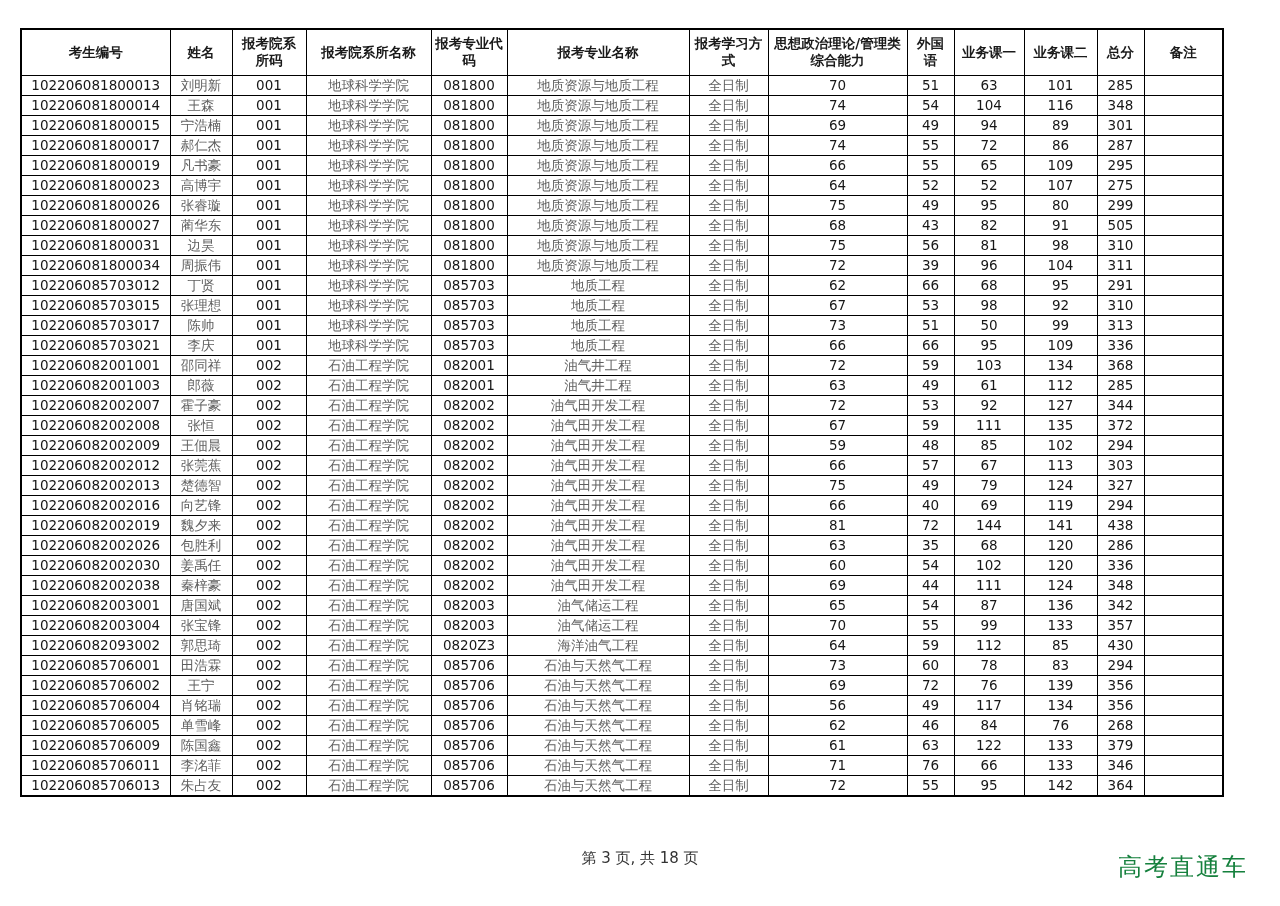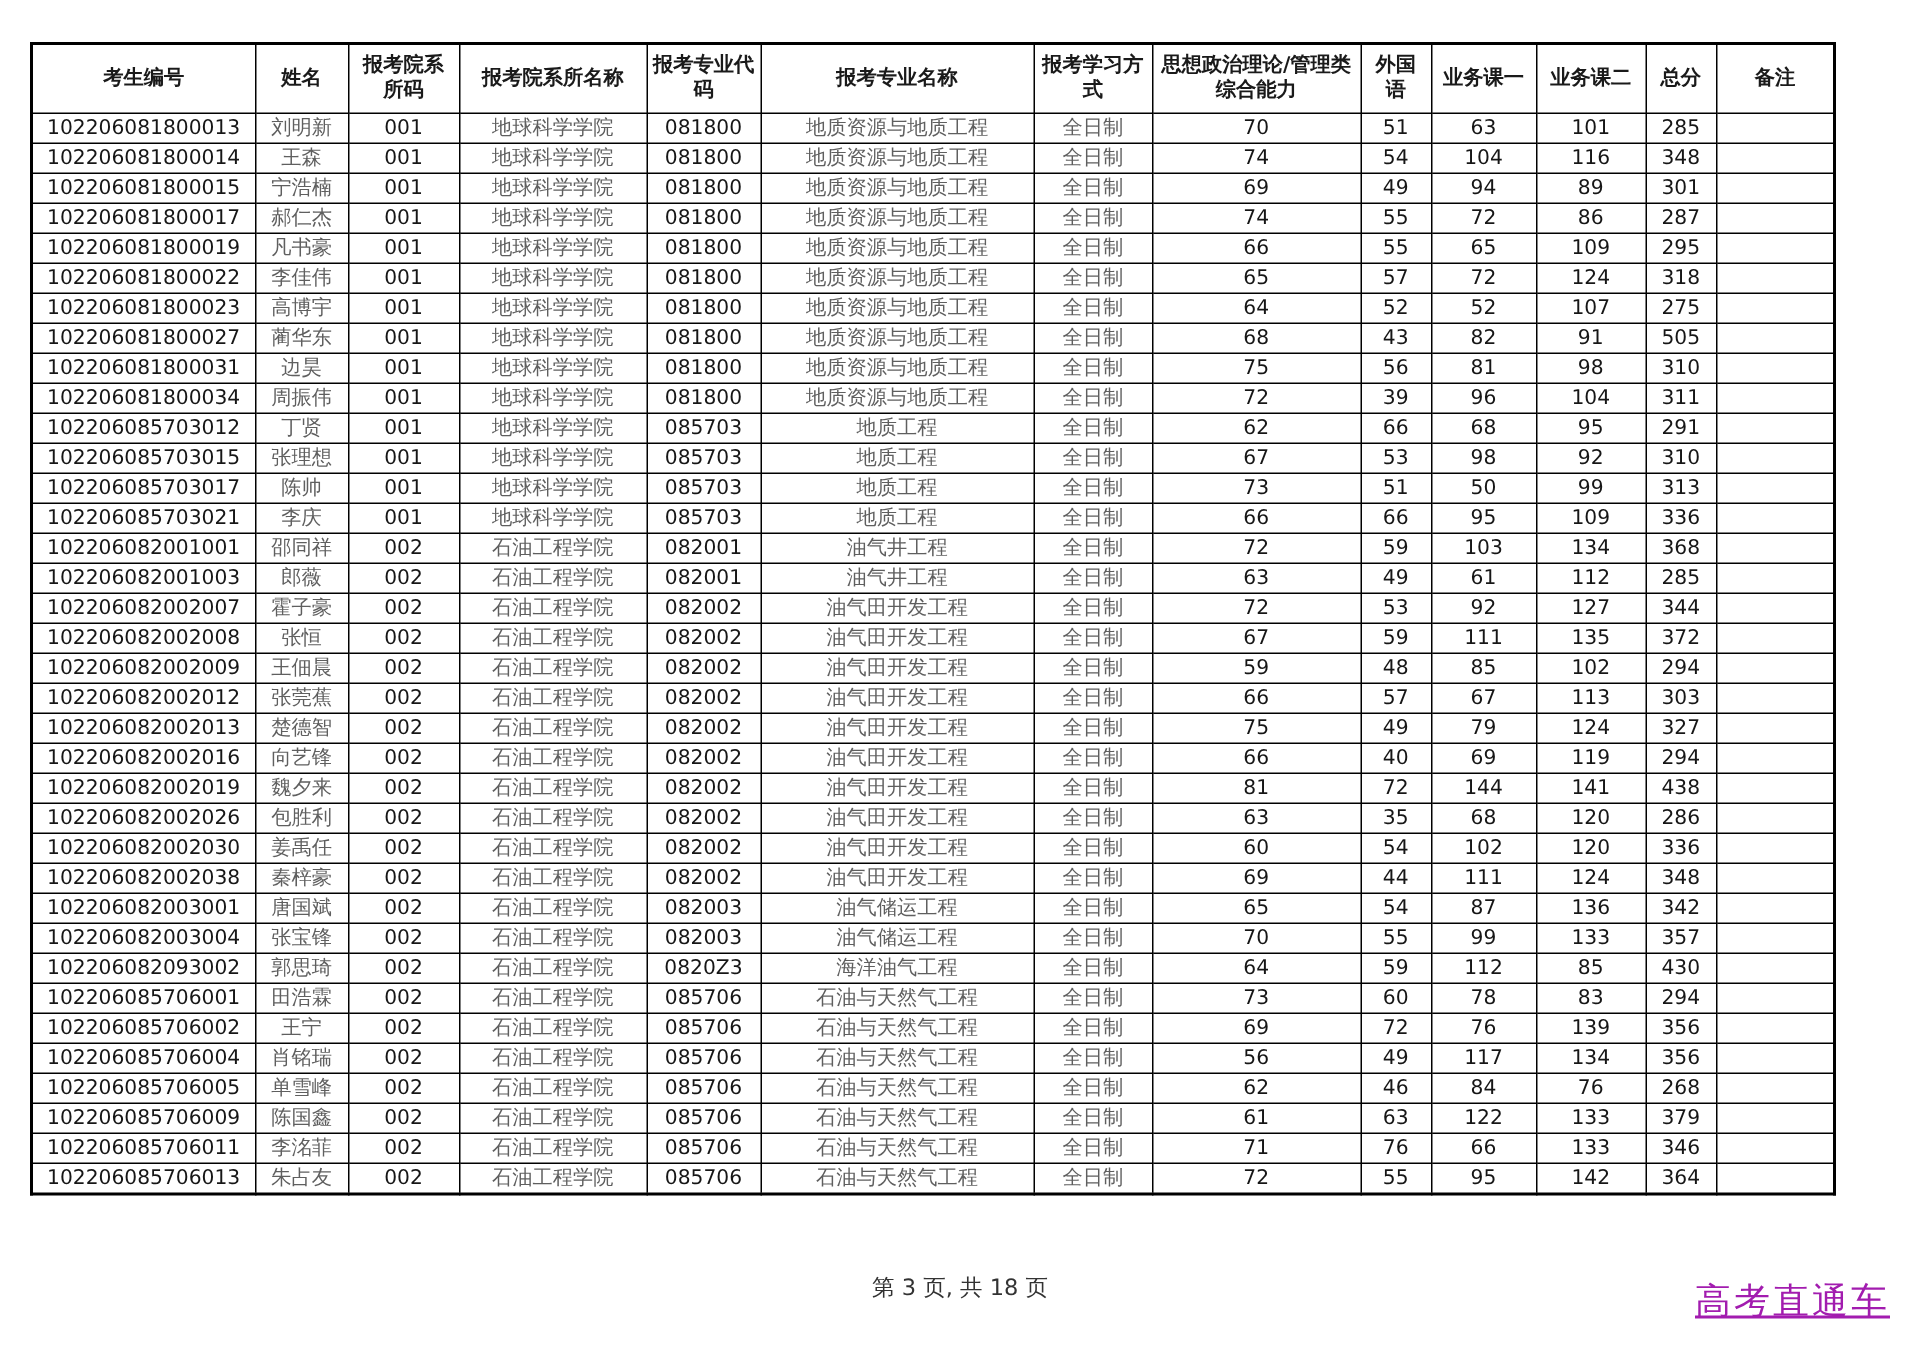--- a/index.html
+++ b/index.html
@@ -34,22 +34,22 @@
     font-size:13.5px;
   }
   td.num{color:#161616;}
   td.cn{color:#5f5f5f;font-size:12.5px;}
   td.remark{color:#161616;}
   .page-indicator{
     position:absolute;top:849px;left:0;width:1280px;
     text-align:center;font-size:15px;color:#333333;
   }
   .watermark{
-    position:absolute;top:851px;right:12px;
-    font-size:24px;color:#a21caf;letter-spacing:2px;text-decoration:underline;
+    position:absolute;top:851px;right:24px;
+    font-size:24px;color:#15803d;letter-spacing:2px;
   }
 </style>
 </head>
 <body>
 
 <div class="sheet">
 
   <table class="results">
     <colgroup>
       <col style="width:149px">
@@ -153,47 +153,47 @@
           <td class="cn">地质资源与地质工程</td>
           <td class="cn">全日制</td>
           <td class="num">66</td>
           <td class="num">55</td>
           <td class="num">65</td>
           <td class="num">109</td>
           <td class="num">295</td>
           <td class="remark"></td>
         </tr>
         <tr>
-          <td class="num">102206081800022</td>
-          <td class="cn">李佳伟</td>
-          <td class="num">001</td>
-          <td class="cn">地球科学学院</td>
-          <td class="num">081800</td>
-          <td class="cn">地质资源与地质工程</td>
-          <td class="cn">全日制</td>
-          <td class="num">65</td>
-          <td class="num">57</td>
-          <td class="num">72</td>
-          <td class="num">124</td>
-          <td class="num">318</td>
-          <td class="remark"></td>
-        </tr>
-        <tr>
           <td class="num">102206081800023</td>
           <td class="cn">高博宇</td>
           <td class="num">001</td>
           <td class="cn">地球科学学院</td>
           <td class="num">081800</td>
           <td class="cn">地质资源与地质工程</td>
           <td class="cn">全日制</td>
           <td class="num">64</td>
           <td class="num">52</td>
           <td class="num">52</td>
           <td class="num">107</td>
           <td class="num">275</td>
+          <td class="remark"></td>
+        </tr>
+        <tr>
+          <td class="num">102206081800026</td>
+          <td class="cn">张睿璇</td>
+          <td class="num">001</td>
+          <td class="cn">地球科学学院</td>
+          <td class="num">081800</td>
+          <td class="cn">地质资源与地质工程</td>
+          <td class="cn">全日制</td>
+          <td class="num">75</td>
+          <td class="num">49</td>
+          <td class="num">95</td>
+          <td class="num">80</td>
+          <td class="num">299</td>
           <td class="remark"></td>
         </tr>
         <tr>
           <td class="num">102206081800027</td>
           <td class="cn">蔺华东</td>
           <td class="num">001</td>
           <td class="cn">地球科学学院</td>
           <td class="num">081800</td>
           <td class="cn">地质资源与地质工程</td>
           <td class="cn">全日制</td>

